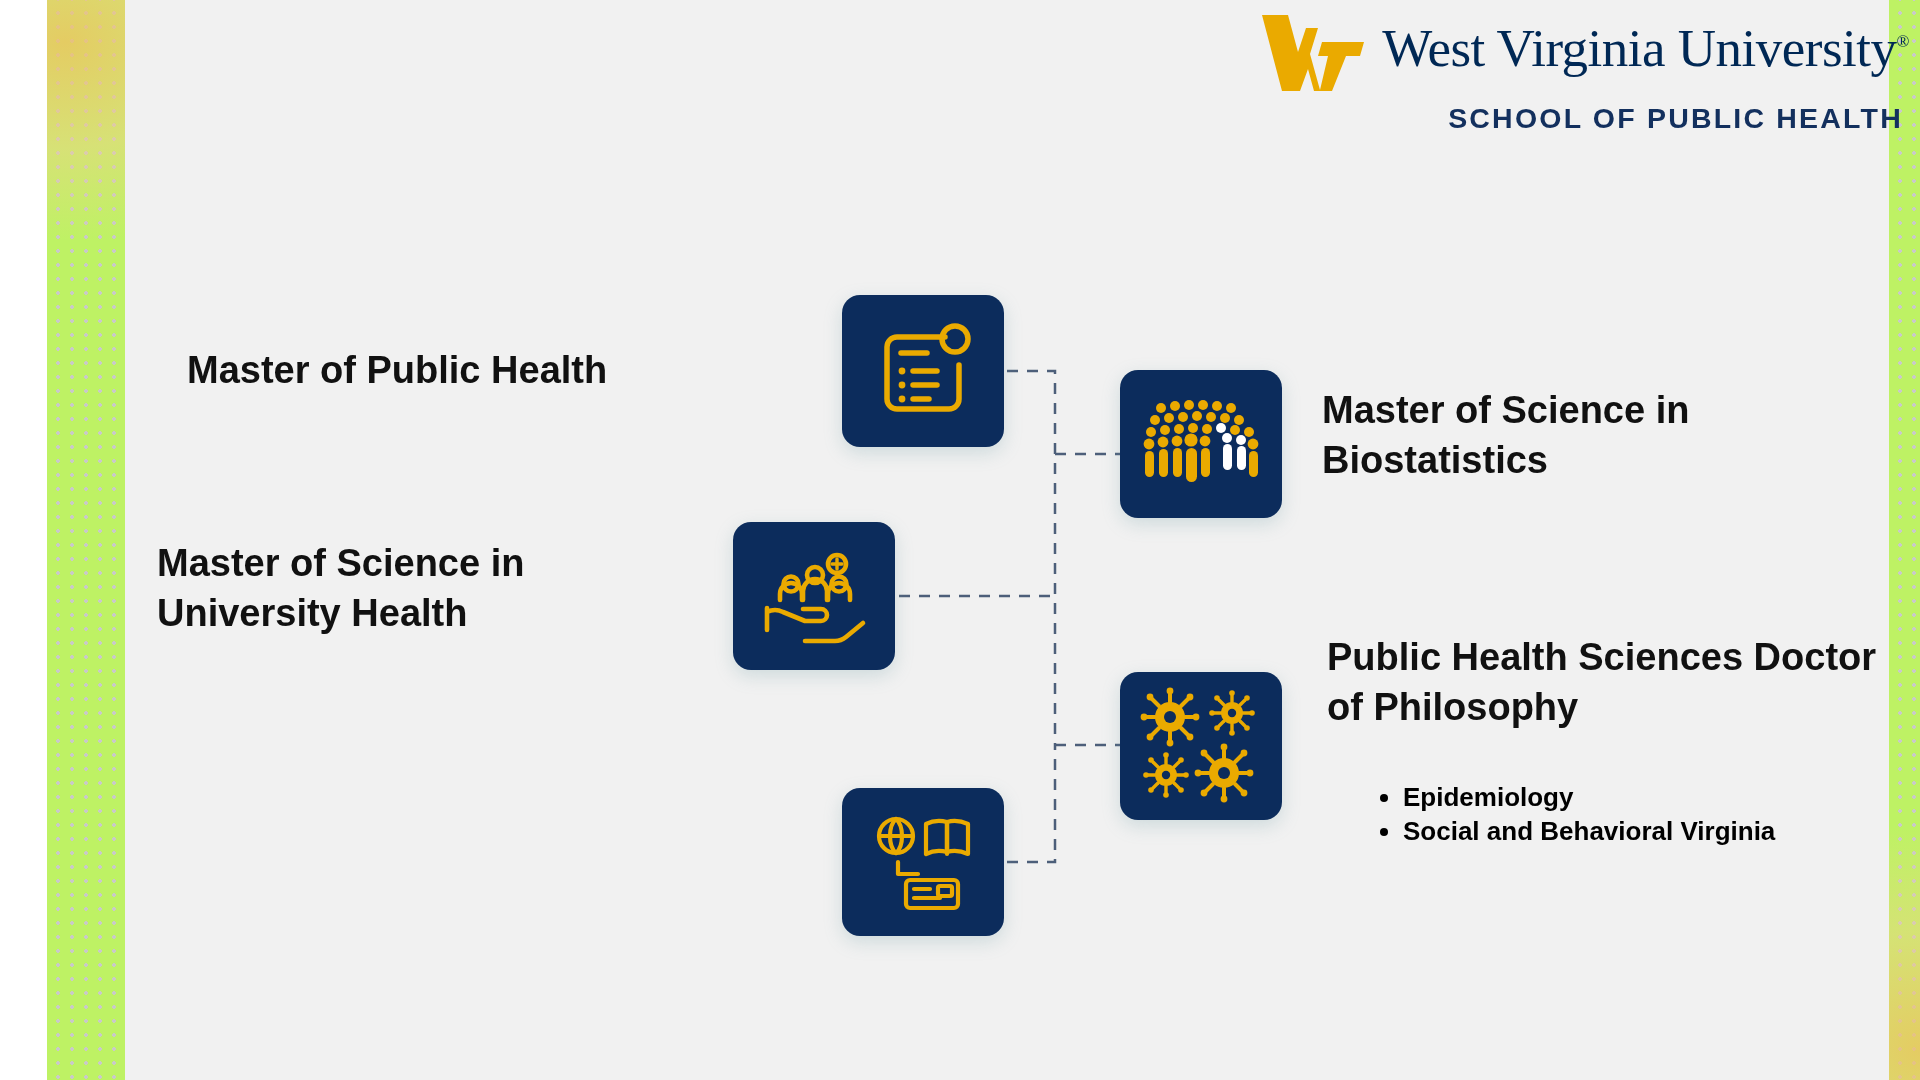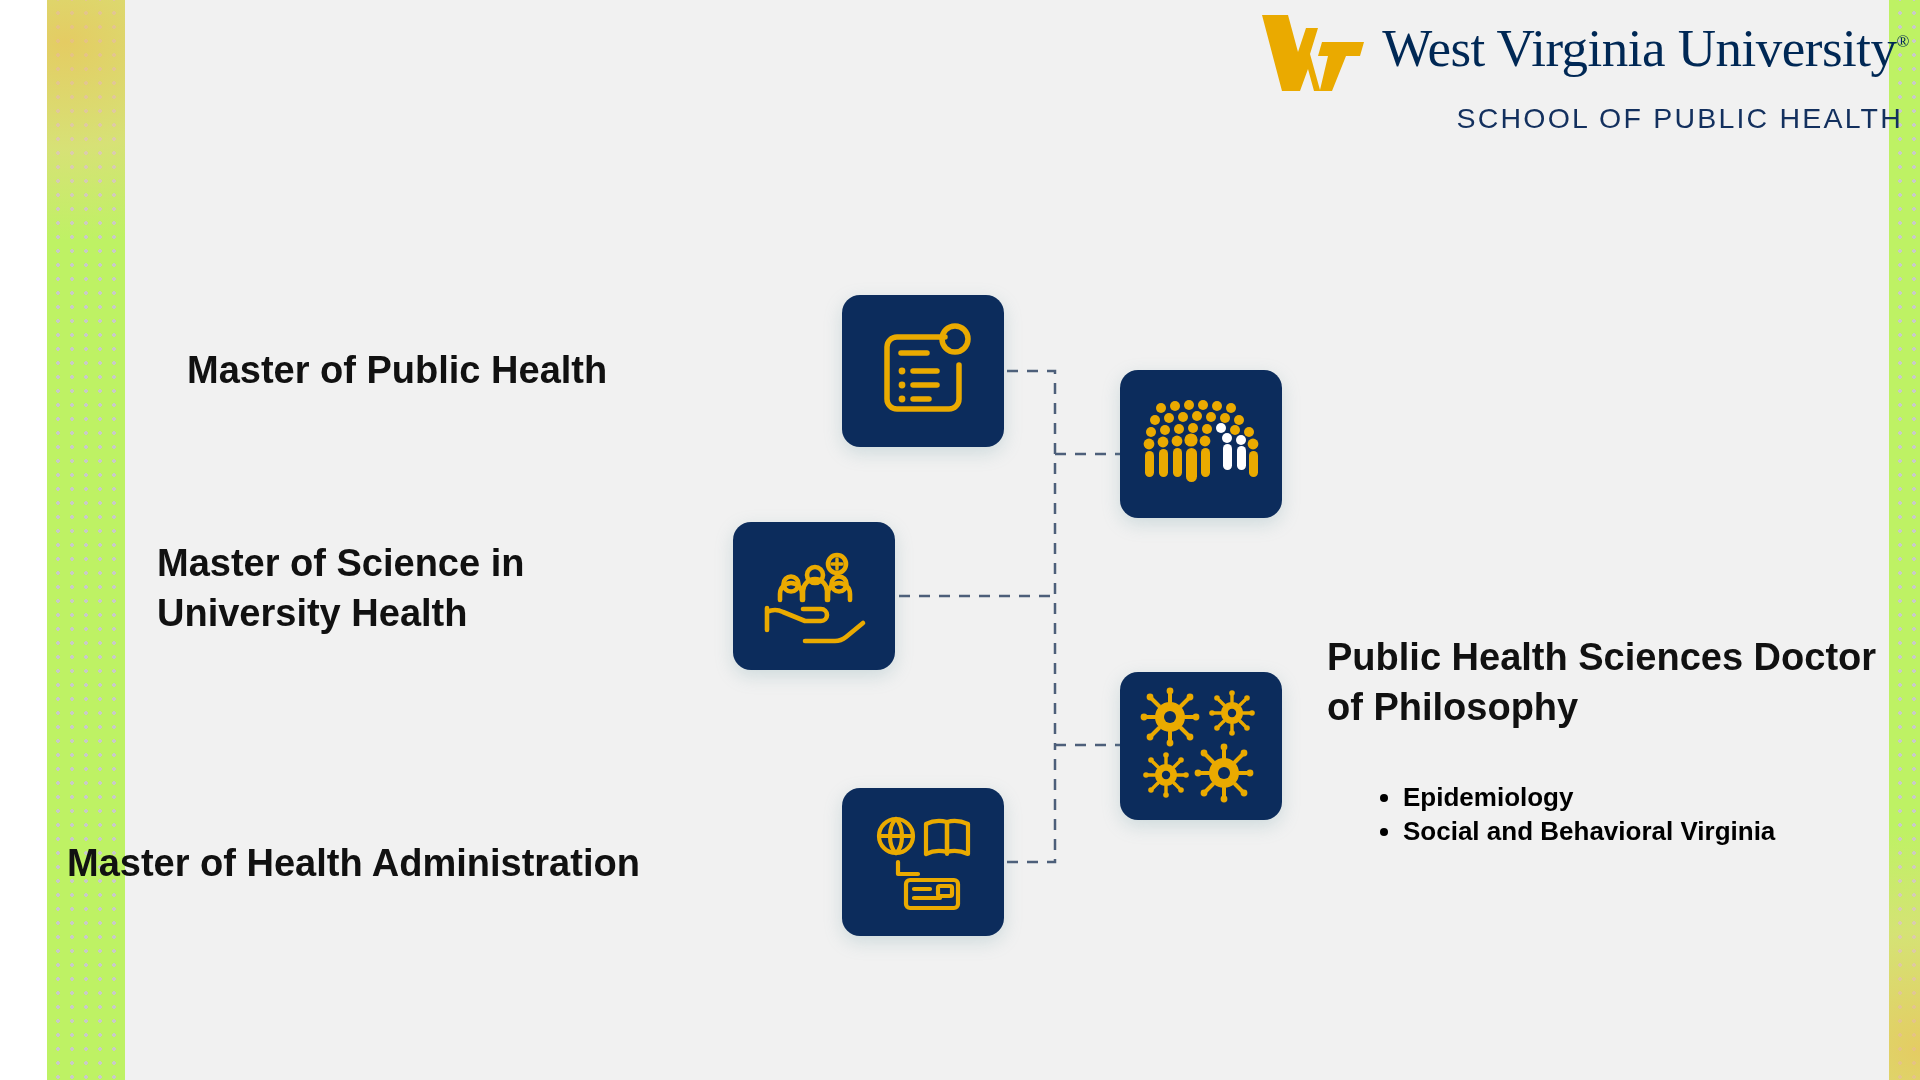--- a/index.html
+++ b/index.html
@@ -97,21 +97,21 @@
     font-size: 17px;
     vertical-align: super;
   }
   .school-line {
     margin-top: 8px;
     text-align: right;
     padding-right: 6px;
     font-size: 28.5px;
     letter-spacing: 2.2px;
     color: #13305e;
-    font-weight: 400;
+    font-weight: 700;
   }
 
   
   .slide-title {
     position: absolute;
     top: 177px;
     left: 175px;
     font-size: 54px;
     font-weight: bold;
     color: #0f2f63;
@@ -239,21 +239,20 @@
           <path d="M58 12 q10 -5 21 -2 v30 q-11 -3 -21 2 z"></path>
           <path d="M79 10 q10 -3 21 2 v30 q-11 -5 -21 -2 z"></path>
           <path d="M79 10 v32"></path>
           <path d="M30 50 v12 h20"></path>
           <rect x="38" y="68" width="52" height="28" rx="4"></rect>
           <path d="M46 77 h16 M46 86 h26"></path>
           <rect x="70" y="74" width="14" height="10" rx="2"></rect>
         </g>
       </svg>
     </div>
-    <div class="label right-align" style="left:20px; top:838px; width:750px;">Master of Health Administration</div>
 
     <div class="tile" style="left:1073px; top:370px; width:162px; height:148px;">
       <svg width="132" height="104" viewBox="0 0 132 104">
         <g fill="#eaaa00">
 
           <g>
             <circle cx="26" cy="16" r="5"></circle>
               <circle cx="40" cy="14" r="5"></circle>
               <circle cx="54" cy="13" r="5"></circle>
             <circle cx="68" cy="13" r="5"></circle>
@@ -293,20 +292,21 @@
             <circle cx="56" cy="48" r="6.6"></circle>
               <rect x="51" y="56" width="11" height="34" rx="5.5"></rect>
             <circle cx="70" cy="49" r="5.4"></circle>
               <rect x="66" y="56" width="9" height="29" rx="4.5"></rect>
             <circle cx="118" cy="52" r="5.4"></circle>
               <rect x="114" y="59" width="9" height="26" rx="4.5"></rect>
           </g>
         </g>
       </svg>
     </div>
+    <div class="label" style="left:1275px; top:385px; width:560px;">Master of Science in Biostatistics</div>
 
     <div class="tile" style="left:1073px; top:672px; width:162px; height:148px;">
       <svg width="130" height="118" viewBox="0 0 130 118">
         <g fill="none" stroke="#eaaa00" stroke-width="4" stroke-linecap="round">
 
           <g transform="translate(34,30)">
             <circle r="15" fill="#eaaa00" stroke="none"></circle>
             <circle r="6" fill="#0c2c5c" stroke="none"></circle>
             <g stroke-width="4">
               <path d="M0 -15 V-24"></path>

